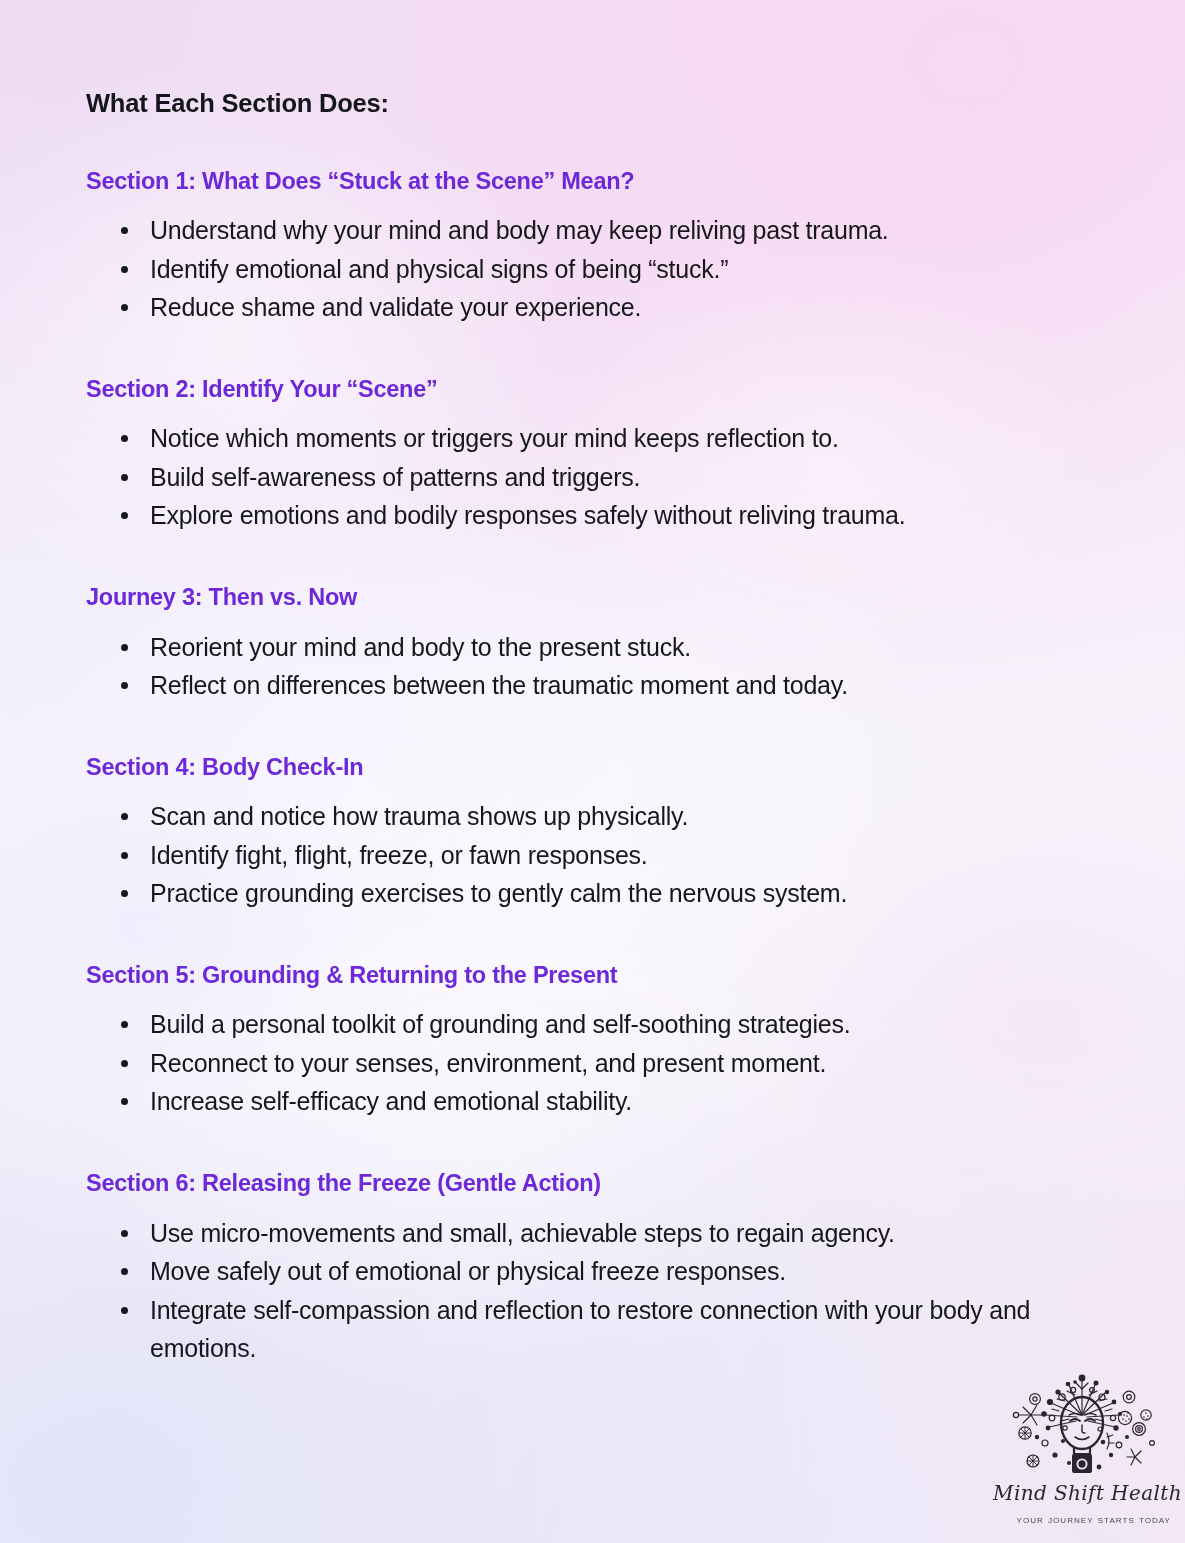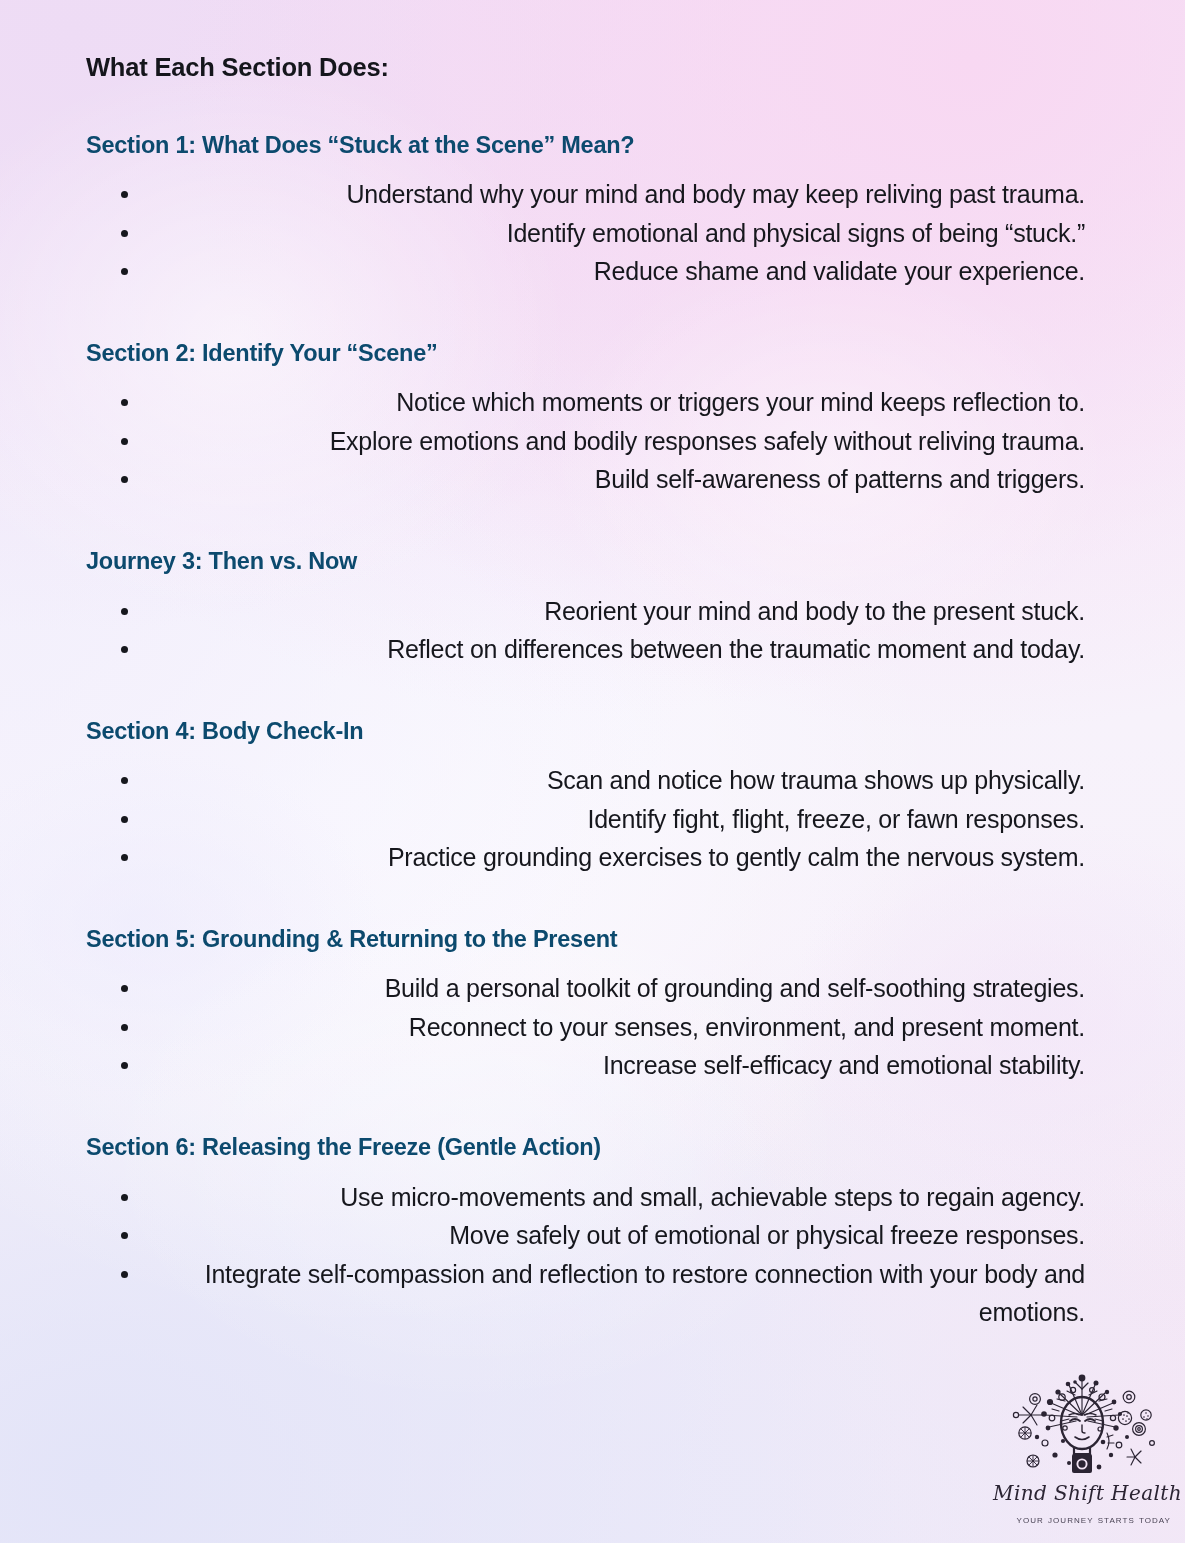--- a/index.html
+++ b/index.html
@@ -40,49 +40,48 @@
       radial-gradient(34% 20% at 70% 30%, rgba(255,255,255,0.40) 0%, rgba(255,255,255,0) 70%),
       radial-gradient(45% 24% at 40% 74%, rgba(255,255,255,0.35) 0%, rgba(255,255,255,0) 72%),
       radial-gradient(30% 18% at 88% 66%, rgba(242,226,248,0.50) 0%, rgba(242,226,248,0) 72%),
       radial-gradient(28% 16% at 12% 60%, rgba(236,234,252,0.55) 0%, rgba(236,234,252,0) 72%);
     mix-blend-mode: normal;
   }
 
   
   #page {
     position: relative;
-    padding: 52px 84px 0 86px;
+    padding: 88px 84px 0 86px;
     height: 100%;
   }
 
   .doc-title {
     font-size: 25.5px;
     font-weight: 700;
     color: #15161c;
     letter-spacing: -0.2px;
     line-height: 1.2;
   }
 
   .section {
     margin-top: 48px;
   }
   .section-heading {
     font-size: 23.5px;
     font-weight: 700;
-    color: #0c4a6e;
+    color: #6d28d9;
     letter-spacing: -0.25px;
     line-height: 1.22;
     margin-bottom: 7px;
   }
 
   ul.bullets {
     list-style: none;
     padding: 0;
     margin: 16px;
-    text-align: right;
   }
   ul.bullets li {
     position: relative;
     padding-left: 48px;
     font-size: 25px;
     font-weight: 400;
     color: #16171d;
     line-height: 1.54;
     letter-spacing: -0.25px;
     max-width: 1000px;
@@ -143,22 +142,22 @@
       <li>Understand why your mind and body may keep reliving past trauma.</li>
       <li>Identify emotional and physical signs of being “stuck.”</li>
       <li>Reduce shame and validate your experience.</li>
     </ul>
   </div>
 
   <div class="section">
     <h2 class="section-heading">Section 2: Identify Your “Scene”</h2>
     <ul class="bullets">
       <li>Notice which moments or triggers your mind keeps reflection to.</li>
+      <li>Build self-awareness of patterns and triggers.</li>
       <li>Explore emotions and bodily responses safely without reliving trauma.</li>
-      <li>Build self-awareness of patterns and triggers.</li>
     </ul>
   </div>
 
   <div class="section">
     <h2 class="section-heading">Journey 3: Then vs. Now</h2>
     <ul class="bullets">
       <li>Reorient your mind and body to the present stuck.</li>
       <li>Reflect on differences between the traumatic moment and today.</li>
     </ul>
   </div>

